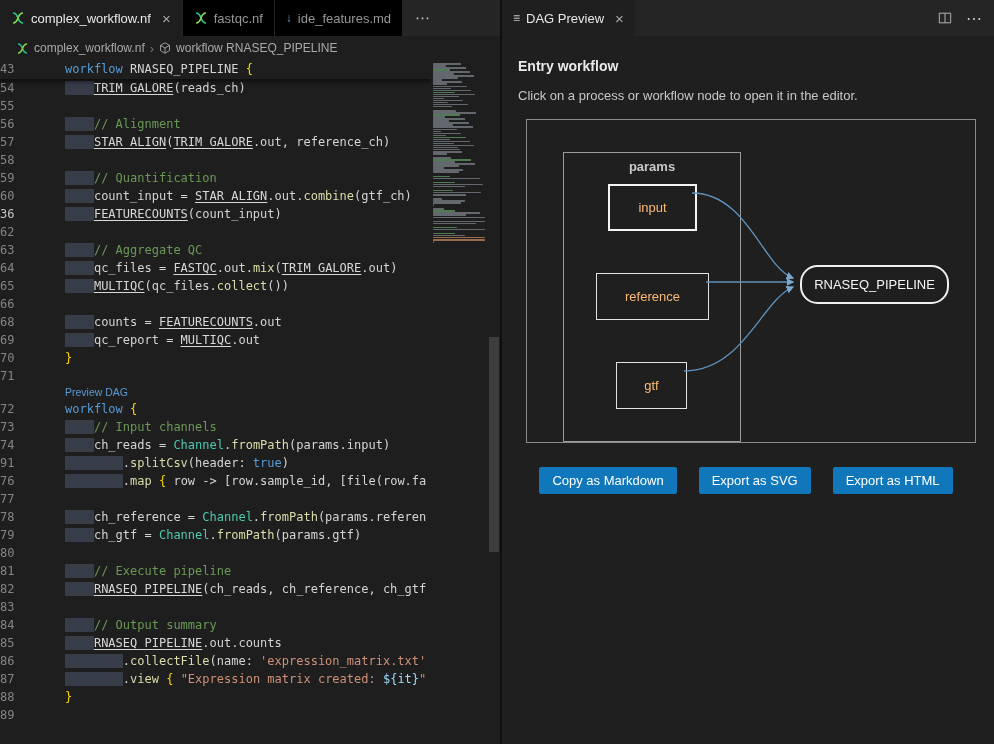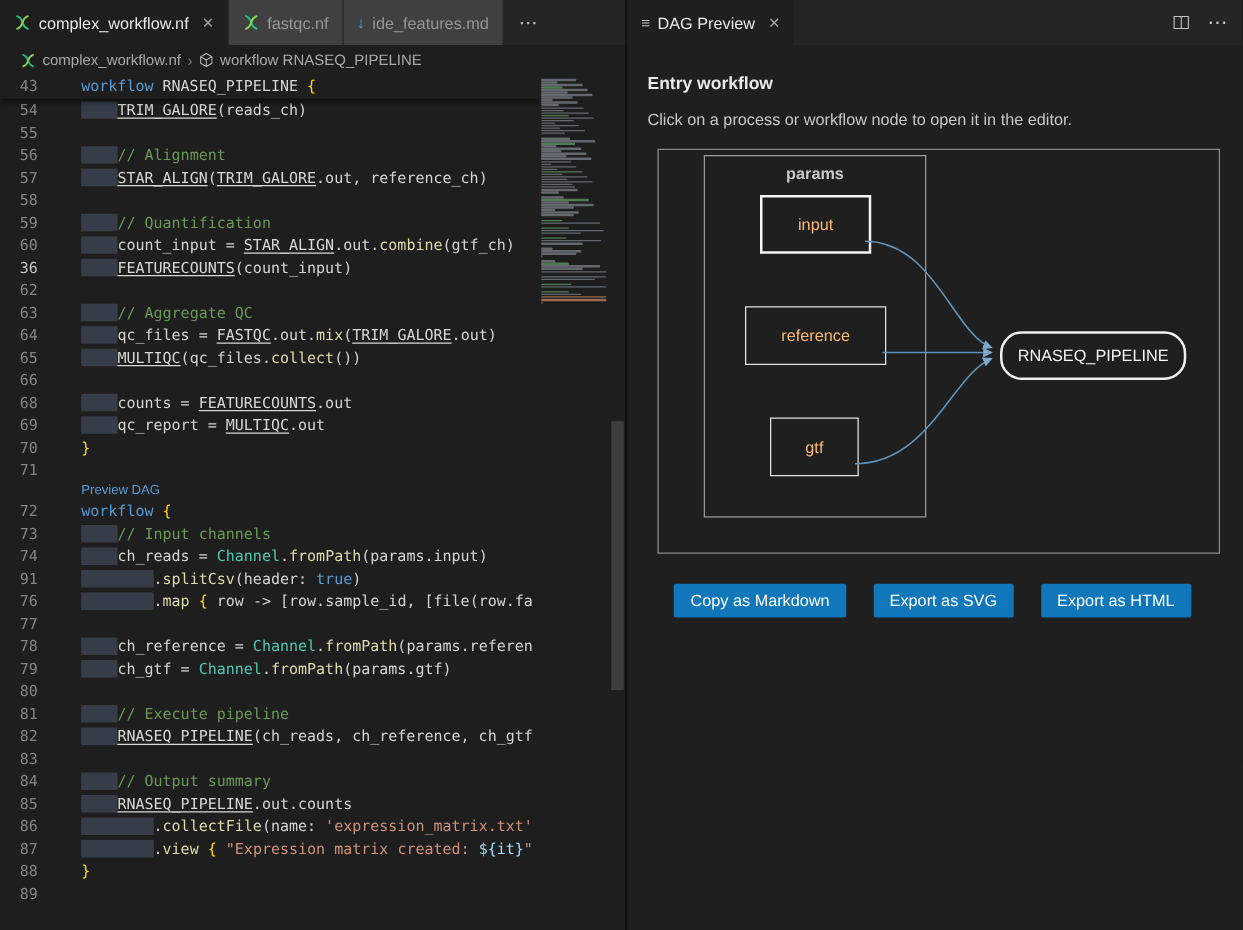--- a/index.html
+++ b/index.html
@@ -1,40 +1,40 @@
 <!DOCTYPE html>
 <html><head>
 <meta charset="utf-8">
 <style>
   html,body{margin:0;padding:0}
   body{width:994px;height:744px;overflow:hidden;background:#1e1e1e;font-family:"Liberation Sans",sans-serif;color:#ccc}
   .root{display:flex;width:994px;height:744px}
   .editor-group{width:500px;min-width:500px;display:flex;flex-direction:column;background:#1e1e1e;border-right:2px solid #0f0f0f}
   .panel-group{flex:1;display:flex;flex-direction:column;background:#1f1f1f;min-width:0}
   .tabbar{height:36px;min-height:36px;background:#252526;display:flex;align-items:stretch;overflow:hidden}
-  .tab{display:flex;align-items:center;gap:6px;padding:0 11px;font-size:13px;color:#969696;background:#404040;border-right:1px solid #252526;white-space:nowrap;cursor:pointer}
+  .tab{display:flex;align-items:center;gap:6px;padding:0 11px;font-size:13px;color:#969696;background:#000000;border-right:1px solid #252526;white-space:nowrap;cursor:pointer}
   .tab.active{background:#1e1e1e;color:#e8e8e8}
   .panel-group .tab.active{background:#1f1f1f}
   .tab .close{margin-left:5px;font-size:15px;line-height:1;color:#a8a8a8}
   .tab-more{display:flex;align-items:center;padding:0 12px;color:#c5c5c5;font-size:15px;letter-spacing:1px}
   .spacer{flex:1}
   .tab-actions{display:flex;align-items:center;gap:14px;padding:0 12px;color:#c5c5c5}
   .tab-actions span{cursor:pointer}
   .tabicon{display:flex;align-items:center}
   .mdicon{color:#6c9fc0;font-weight:bold;font-size:12px}
   .previcon{color:#c5c5c5;font-size:12px}
   .breadcrumbs{height:24px;min-height:24px;display:flex;align-items:center;gap:5px;padding-left:16px;font-size:12px;color:#a9a9a9;background:#1e1e1e}
   .bc{cursor:pointer;display:flex;align-items:center;gap:4px}
   .bc-sep{color:#767676;font-size:13px}
   .editor-body{flex:1;position:relative;background:#1e1e1e;overflow:hidden}
   .code-view{position:absolute;left:0;top:0;bottom:0;right:69px;overflow:hidden;font-family:"DejaVu Sans Mono",monospace;font-size:12px}
   .sticky{height:19px;line-height:19px;display:flex;background:#1e1e1e;box-shadow:0 3px 4px rgba(0,0,0,.5);position:relative;z-index:3;white-space:pre}
   .line{height:18px;line-height:18px;display:flex;white-space:pre}
   .lens-row{height:15px;line-height:15px;margin-left:65px;font-size:10.5px;color:#5a9bd5;font-family:"Liberation Sans",sans-serif;cursor:pointer}
-  .ln{width:46px;min-width:46px;text-align:center;color:#858585}
+  .ln{width:46px;min-width:46px;text-align:left;color:#858585}
   .cur .ln{color:#c6c6c6}
   .lc{padding-left:19px}
   .tk-ws{background:#363d49}
   .tk-pl{color:#d4d4d4}
   .tk-kw{color:#569cd6}
   .tk-cm{color:#6a9955}
   .tk-st{color:#ce9178}
   .tk-ty{color:#4ec9b0}
   .tk-fn{color:#dcdcaa}
   .tk-pr{color:#d8d8d8;text-decoration:underline;text-underline-offset:2px}
@@ -43,21 +43,21 @@
   .tk-ip{color:#9cdcfe}
   .minimap{position:absolute;top:0;right:12px;width:57px;bottom:0;padding-top:3px;cursor:pointer}
   .mmbar{height:1.5px;margin:0 0 .55px 2px;border-radius:.5px}
   .scrollbar{position:absolute;top:0;right:0;width:12px;bottom:0}
   .slider{position:absolute;top:277px;height:215px;left:1px;right:1px;background:rgba(121,121,121,.35);cursor:pointer}
   .panel-content{flex:1;padding:16px 0 0 16px;color:#ccc;overflow:hidden}
   .panel-title{font-size:14px;font-weight:700;color:#eaeaea;margin:6px 0 14px}
   .panel-hint{font-size:13px;color:#c8c8c8;margin:0 0 16px}
   .dag-box{position:relative;width:448px;height:322px;border:1px solid #8b8b8b;margin-left:8px;background:#1f1f1f}
   .edges{position:absolute;left:0;top:0;width:448px;height:322px}
-  .params-box{position:absolute;left:36px;top:4px;width:176px;height:288px;border:1px solid #9b9b9b}
+  .params-box{position:absolute;left:36px;top:32px;width:176px;height:288px;border:1px solid #9b9b9b}
   .params-label{text-align:center;margin-top:6px;font-size:13px;font-weight:700;color:#c9c9c9}
   .dnode{position:absolute;display:flex;align-items:center;justify-content:center;border:1px solid #e2e2e2;background:#1f1f1f;color:#fdba74;font-size:13px;cursor:pointer}
   .node0{left:44px;top:31px;width:85px;height:43px;border-width:2px;border-color:#f5f5f5}
   .node1{left:32px;top:120px;width:111px;height:45px}
   .node2{left:52px;top:209px;width:69px;height:45px}
   .pill{position:absolute;left:273px;top:145px;width:145px;height:35px;border:2px solid #f0f0f0;border-radius:17.5px;display:flex;align-items:center;justify-content:center;font-size:13px;color:#f5f5f5;background:#1f1f1f;cursor:pointer}
   .btn-row{width:456px;display:flex;justify-content:center;gap:22px;margin-top:24px}
   .vsbtn{background:#1177bb;color:#fff;border:none;border-radius:2px;font-size:13px;font-family:"Liberation Sans",sans-serif;padding:6px 13px;cursor:pointer;white-space:nowrap}
 </style>
 </head>

